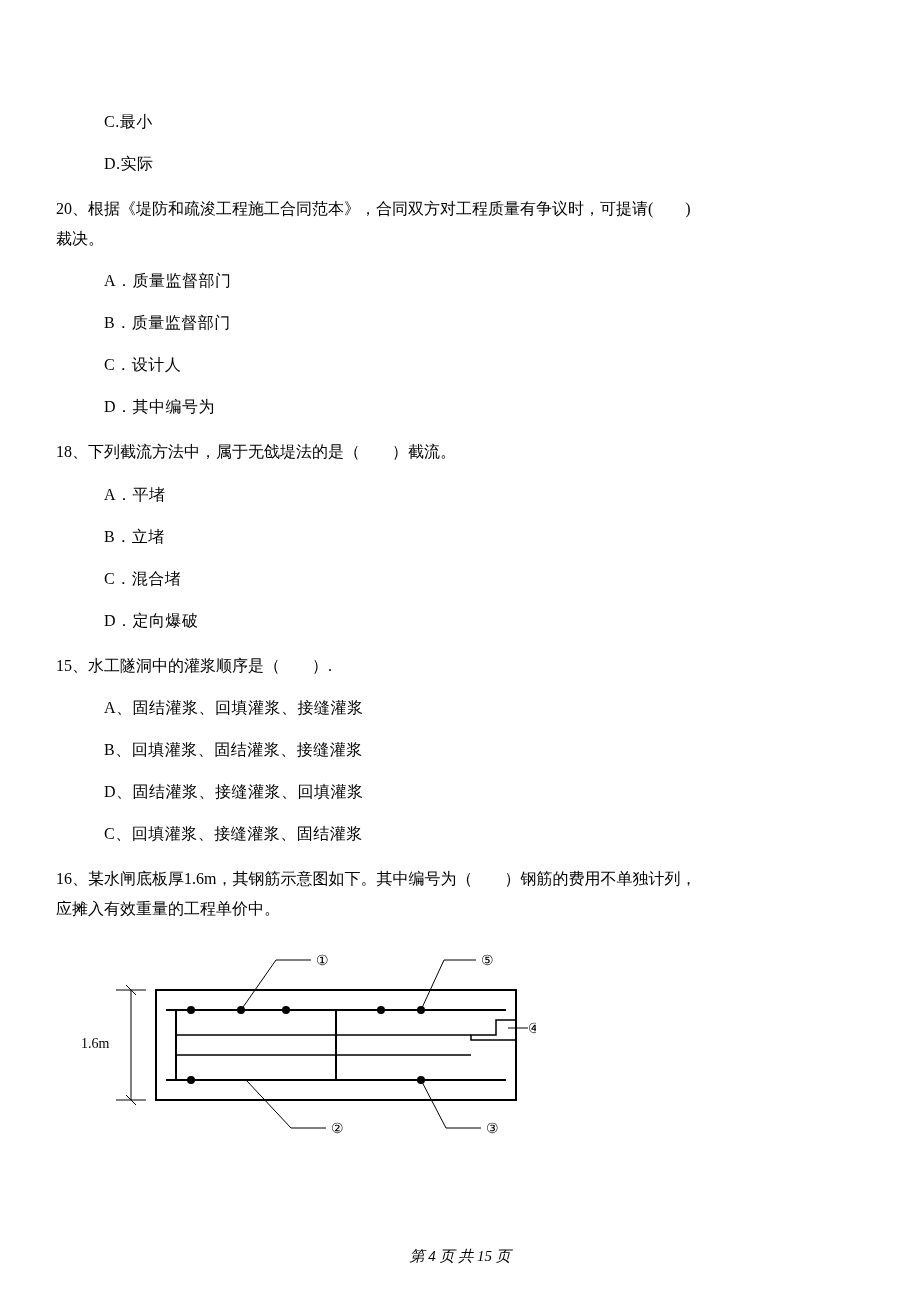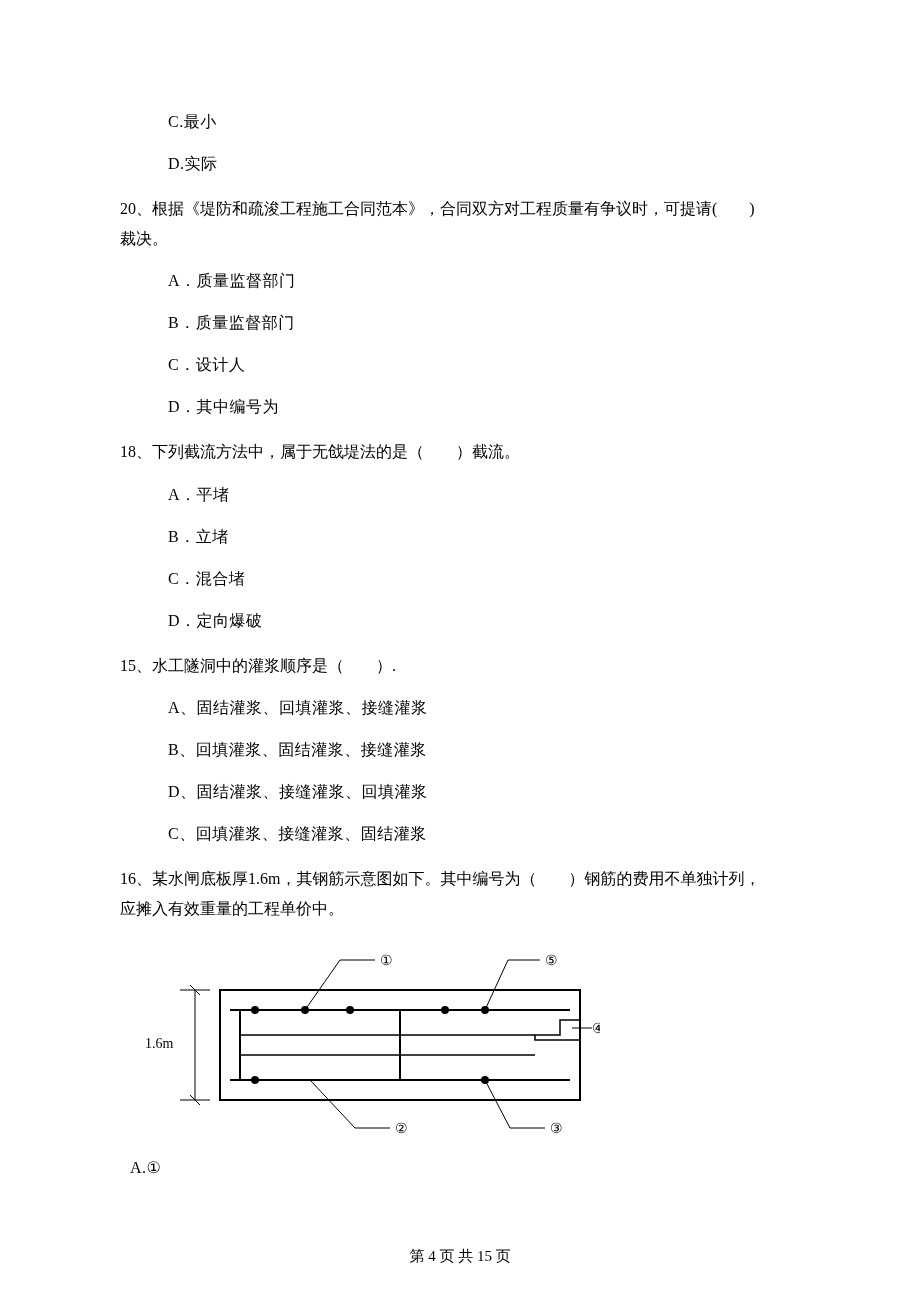--- a/index.html
+++ b/index.html
@@ -7,21 +7,21 @@
     margin: 0;
     padding: 0;
     width: 920px;
     background: #fff;
     font-family: "SimSun", "宋体", serif;
     color: #000;
   }
   .page {
     width: 920px;
     min-height: 1302px;
-    padding: 110px 120px 0 120px;
+    padding: 110px 120px 0 56px;
     box-sizing: border-box;
     position: relative;
   }
   .option {
     font-size: 16px;
     line-height: 1.5;
     margin: 0 0 18px 48px;
     letter-spacing: 0.5px;
   }
   .stem {
@@ -29,20 +29,21 @@
     line-height: 1.85;
     margin: 4px 0 16px 0;
   }
   .footer {
     position: absolute;
     bottom: 36px;
     left: 0;
     width: 920px;
     text-align: center;
     font-size: 15px;
+    font-style: italic;
   }
   .diagram-wrap {
     margin: 10px 0 12px 20px;
   }
   svg text {
     font-family: "SimSun", "宋体", serif;
     font-size: 14px;
   }
 </style>
 </head>
@@ -135,16 +136,15 @@
       </g>
 
       <text x="240" y="25">①</text>
       <text x="405" y="25">⑤</text>
       <text x="452" y="93">④</text>
       <text x="255" y="193">②</text>
       <text x="410" y="193">③</text>
     </svg>
   </div>
 
-  <div class="option" style="margin-left:10px;">A.①</div>
 
   <div class="footer">第 4 页 共 15 页</div>
 </div>
 
 </body></html>

